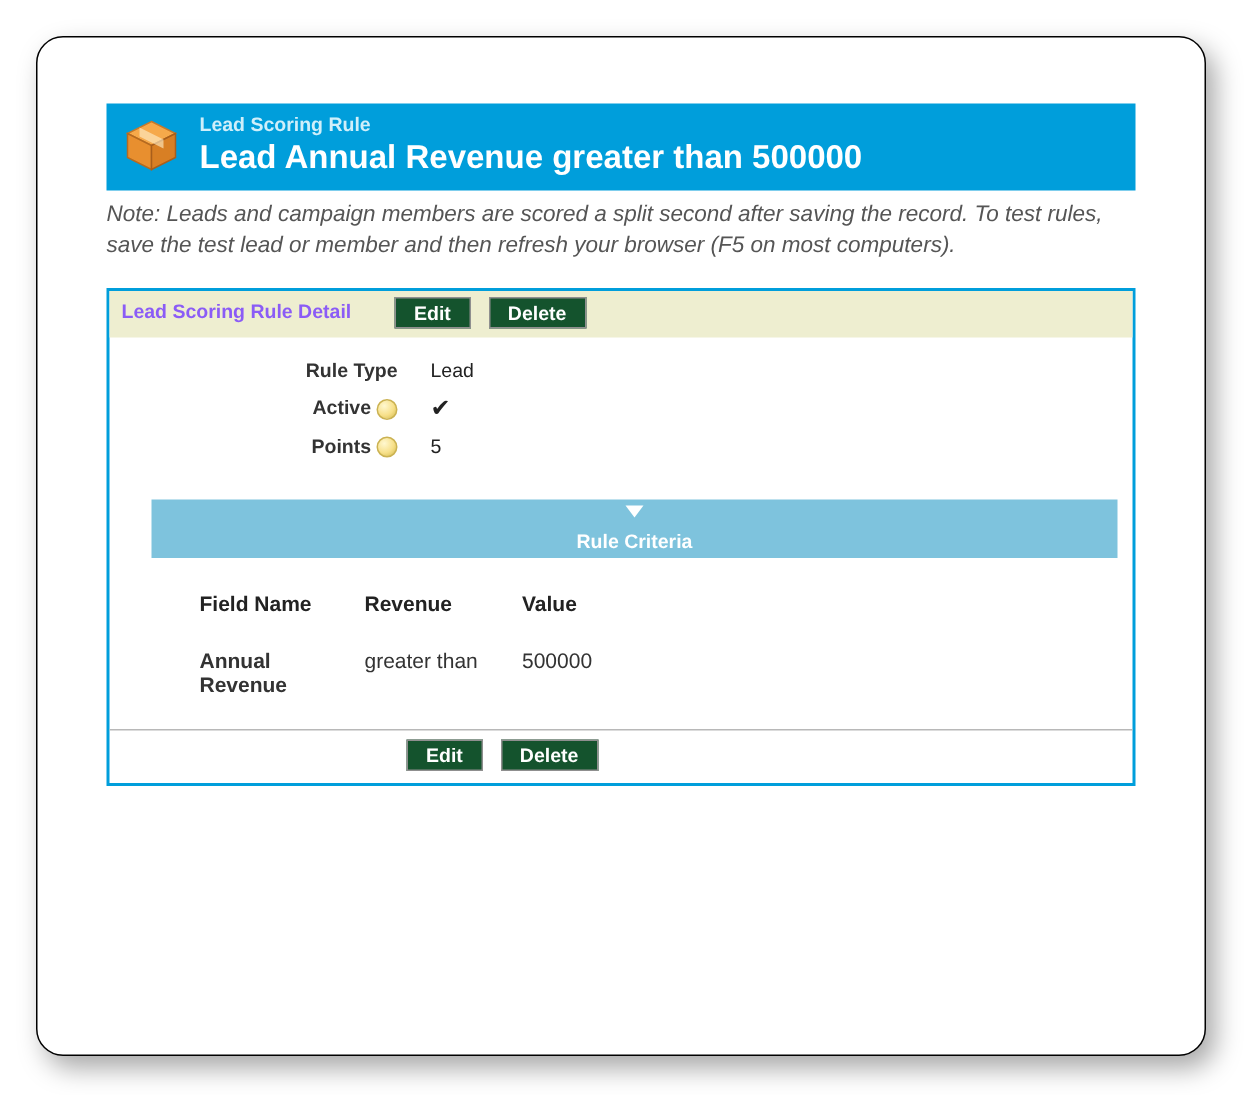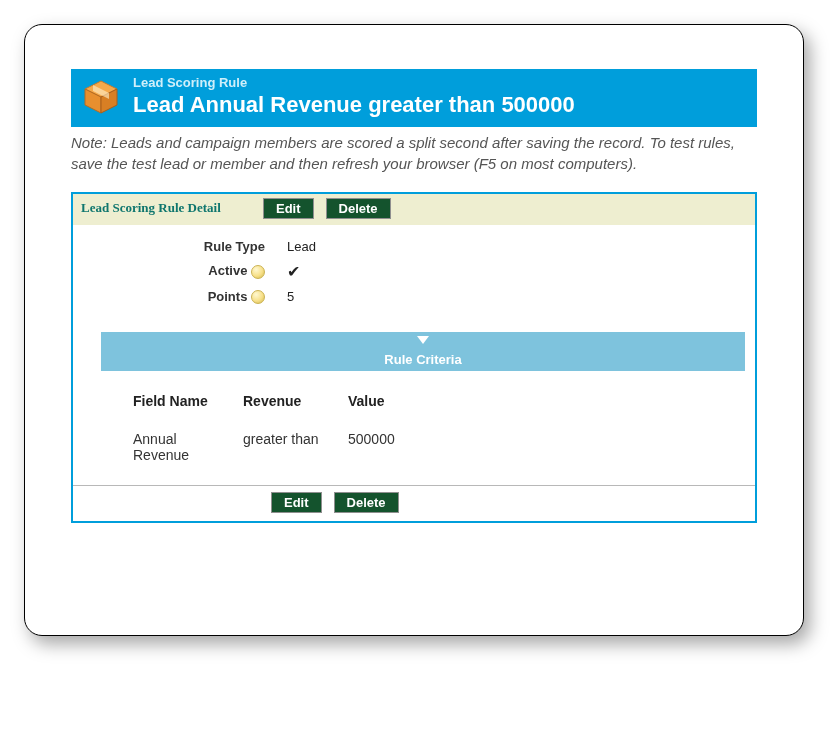--- a/index.html
+++ b/index.html
@@ -10,21 +10,21 @@
     color: #333;
     background: #fff;
   }
   .outer {
     width: 830px;
     height: 730px;
     padding: 24px;
   }
   .card {
     width: 780px;
-    height: 612px;
+    height: 680px;
     border: 1px solid #000;
     border-radius: 18px;
     background: #fff;
     padding: 44px 46px;
     box-shadow: 6px 8px 18px rgba(0,0,0,0.35);
   }
   
   .banner {
     background: #009edb;
     color: #fff;
@@ -63,24 +63,23 @@
   }
   .detail-head {
     background: #eeeed0;
     display: flex;
     align-items: center;
     padding: 4px 6px 6px 8px;
     gap: 12px;
   }
   .detail-head-title {
     font-weight: bold;
-    color: #0f766e;
+    color: #8b5cf6;
     width: 170px;
     line-height: 1.2;
-    font-family: Liberation Serif, serif;
   }
   .btn {
     background: #14532d;
     color: #fff;
     border: 1px solid #8f8f8f;
     font-weight: bold;
     font-size: 13px;
     padding: 2px 12px;
     cursor: pointer;
     font-family: inherit;
@@ -146,21 +145,21 @@
     vertical-align: top;
     font-size: 14px;
   }
   .criteria-table td {
     text-align: left;
     padding: 4px 12px 4px 0;
     vertical-align: top;
     color: #333;
     font-size: 14px;
   }
-  .col-field { width: 110px; }
+  .col-field { width: 110px; font-weight: bold; }
   .col-op    { width: 105px; }
   .detail-foot {
     border-top: 1px solid #b8b8b8;
     padding: 6px 0 8px 0;
     display: flex;
     gap: 12px;
     justify-content: flex-start;
     padding-left: 198px;
   }
 </style>

